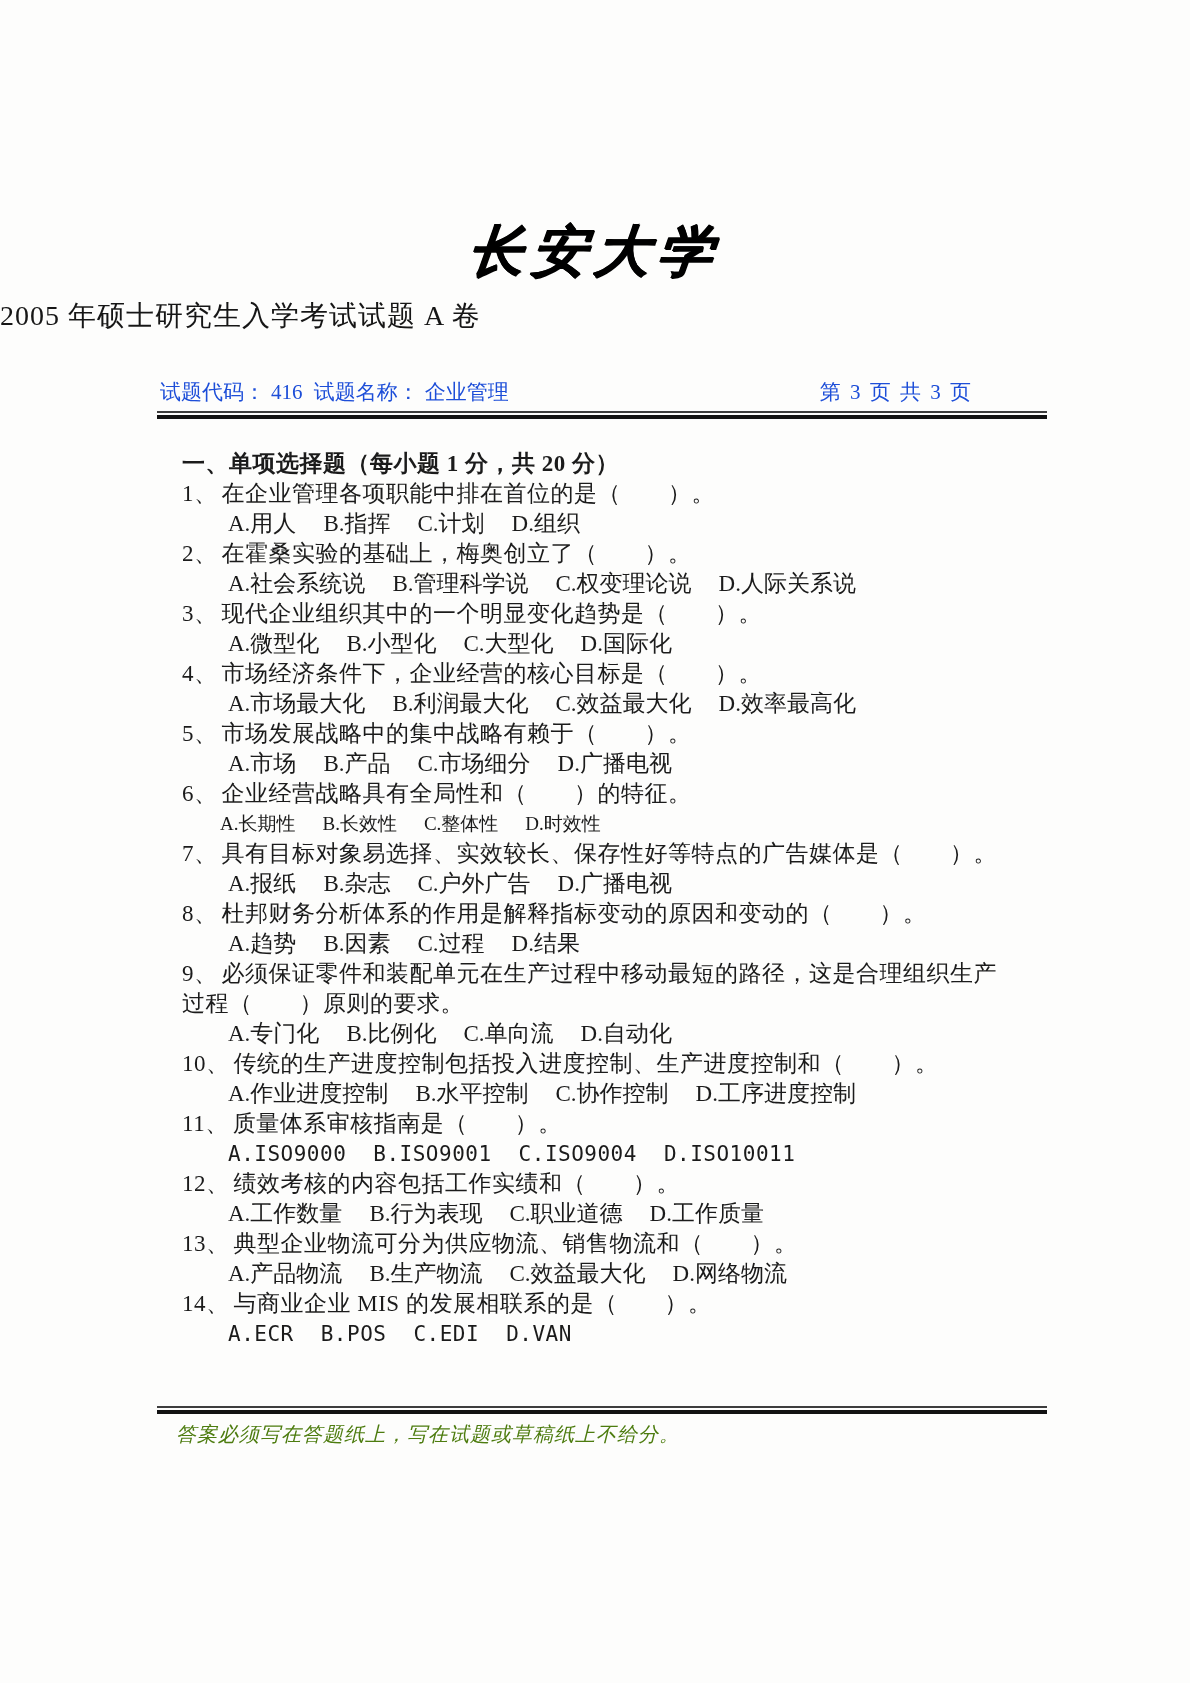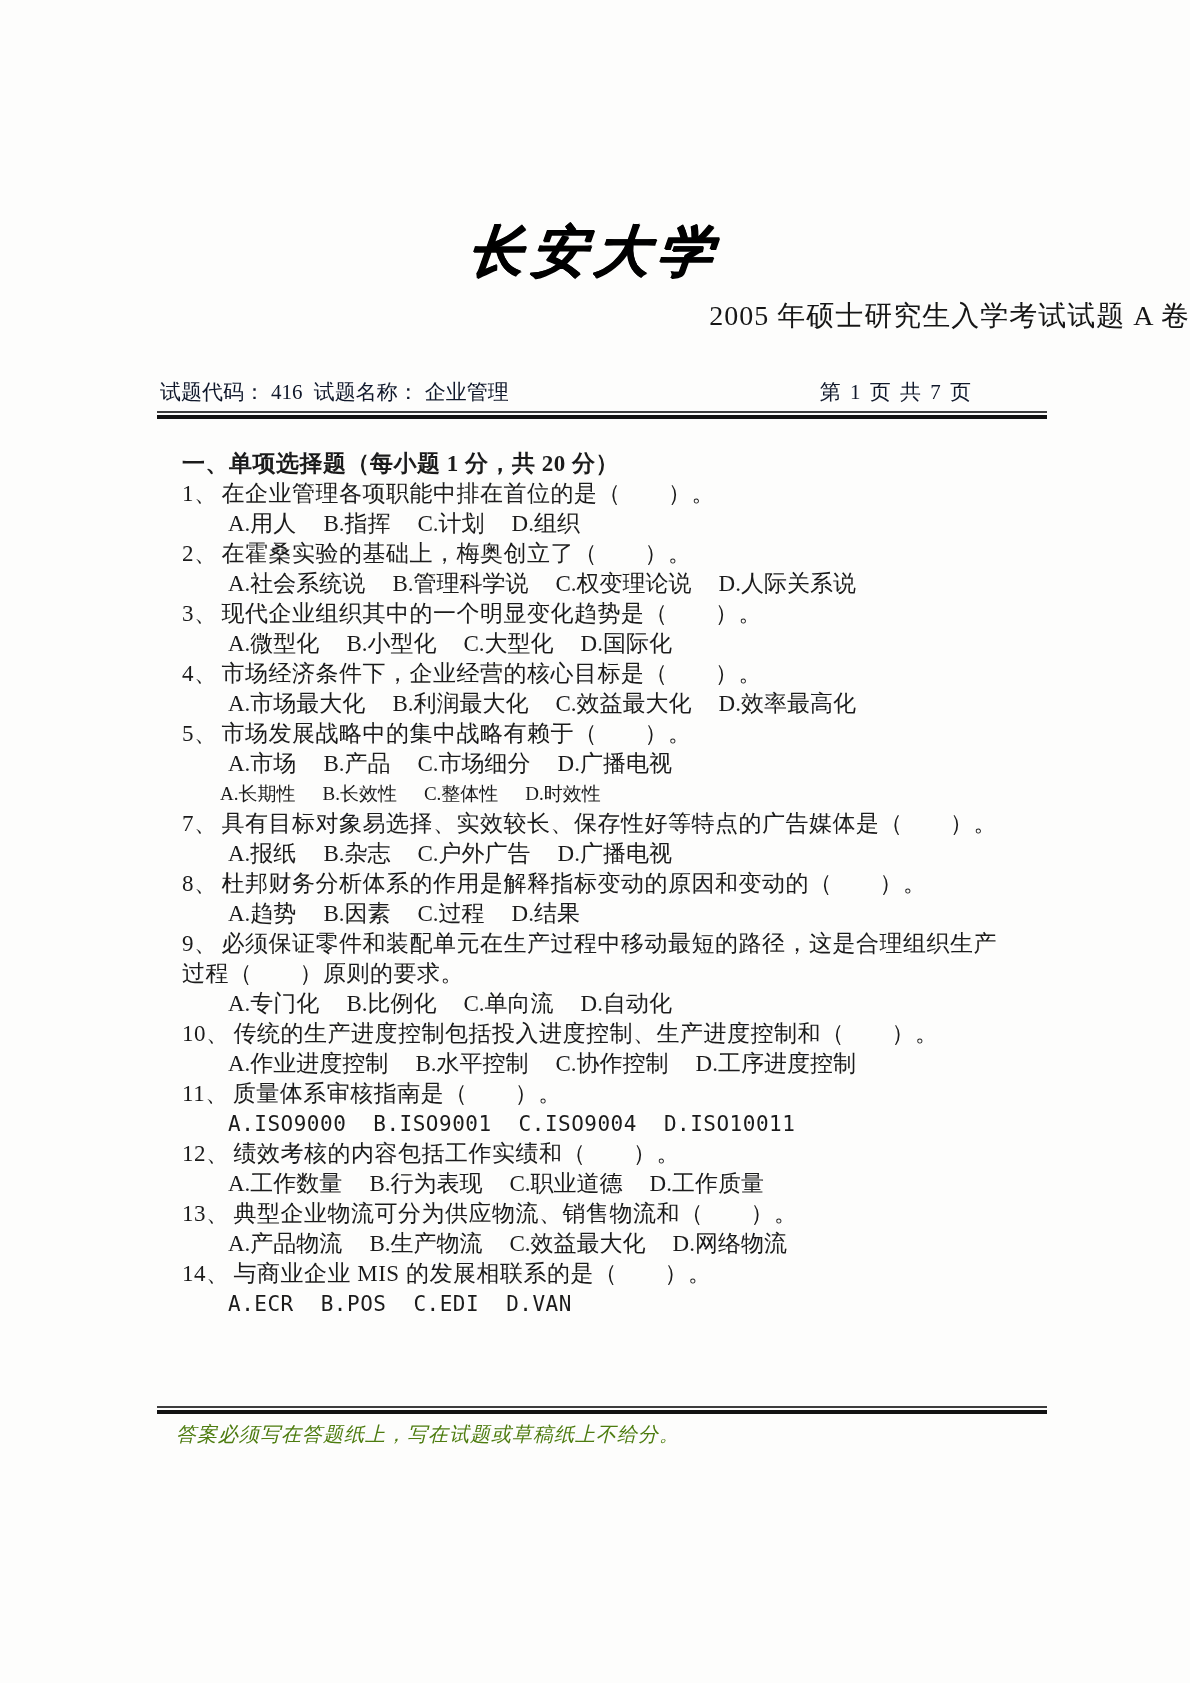--- a/index.html
+++ b/index.html
@@ -24,34 +24,34 @@
     font-style: italic;
     letter-spacing: 8px;
     color: #000;
     transform: skewX(-6deg);
     text-shadow: 0.5px 0.5px 0 #000, -0.5px 0 0 #000;
   }
   .exam-title {
     position: absolute;
     top: 297px; left: 0;
     width: 100%;
-    text-align: right;
+    text-align: left;
     font-size: 28px;
     letter-spacing: 1px;
     color: #161616;
   }
   .info-bar {
     position: absolute;
     top: 378px; left: 160px;
     width: 885px;
     display: flex;
     justify-content: space-between;
     align-items: baseline;
     font-size: 21px;
-    color: #0f172a;
+    color: #1d4ed8;
   }
   .info-left span { margin-right: 6px; }
   .info-right { padding-right: 72px; letter-spacing: 2px; }
   .rule {
     position: absolute;
     left: 157px;
     width: 890px;
     height: 2px;
     border-top: 2px solid #3d3d3d;
     border-bottom: 4px solid #121212;
@@ -90,21 +90,21 @@
 
   <div class="logo">长安大学</div>
 
   <div class="exam-title">2005 年硕士研究生入学考试试题 A 卷</div>
 
   <div class="info-bar">
     <div class="info-left">
       <span>试题代码：</span><span>416</span>
       <span>试题名称：</span><span>企业管理</span>
     </div>
-    <div class="info-right">第 1 页 共 7 页</div>
+    <div class="info-right">第 3 页 共 3 页</div>
   </div>
 
   <div class="rule header-rule"></div>
 
   <div class="questions">
     <div class="section-heading">一、单项选择题（每小题 1 分，共 20 分）</div>
 
     <div class="q">
       <div class="stem"><span class="qnum">1、</span><span>在企业管理各项职能中排在首位的是（　　）。</span></div>
       <div class="opts">
@@ -134,20 +134,21 @@
     </div>
 
     <div class="q">
       <div class="stem"><span class="qnum">5、</span><span>市场发展战略中的集中战略有赖于（　　）。</span></div>
       <div class="opts">
         <span class="opt">A.市场</span><span class="opt">B.产品</span><span class="opt">C.市场细分</span><span class="opt">D.广播电视</span>
       </div>
     </div>
 
     <div class="q">
+      <div class="stem"><span class="qnum">6、</span><span>企业经营战略具有全局性和（　　）的特征。</span></div>
       <div class="opts small">
         <span class="opt">A.长期性</span><span class="opt">B.长效性</span><span class="opt">C.整体性</span><span class="opt">D.时效性</span>
       </div>
     </div>
 
     <div class="q">
       <div class="stem"><span class="qnum">7、</span><span>具有目标对象易选择、实效较长、保存性好等特点的广告媒体是（　　）。</span></div>
       <div class="opts">
         <span class="opt">A.报纸</span><span class="opt">B.杂志</span><span class="opt">C.户外广告</span><span class="opt">D.广播电视</span>
       </div>

